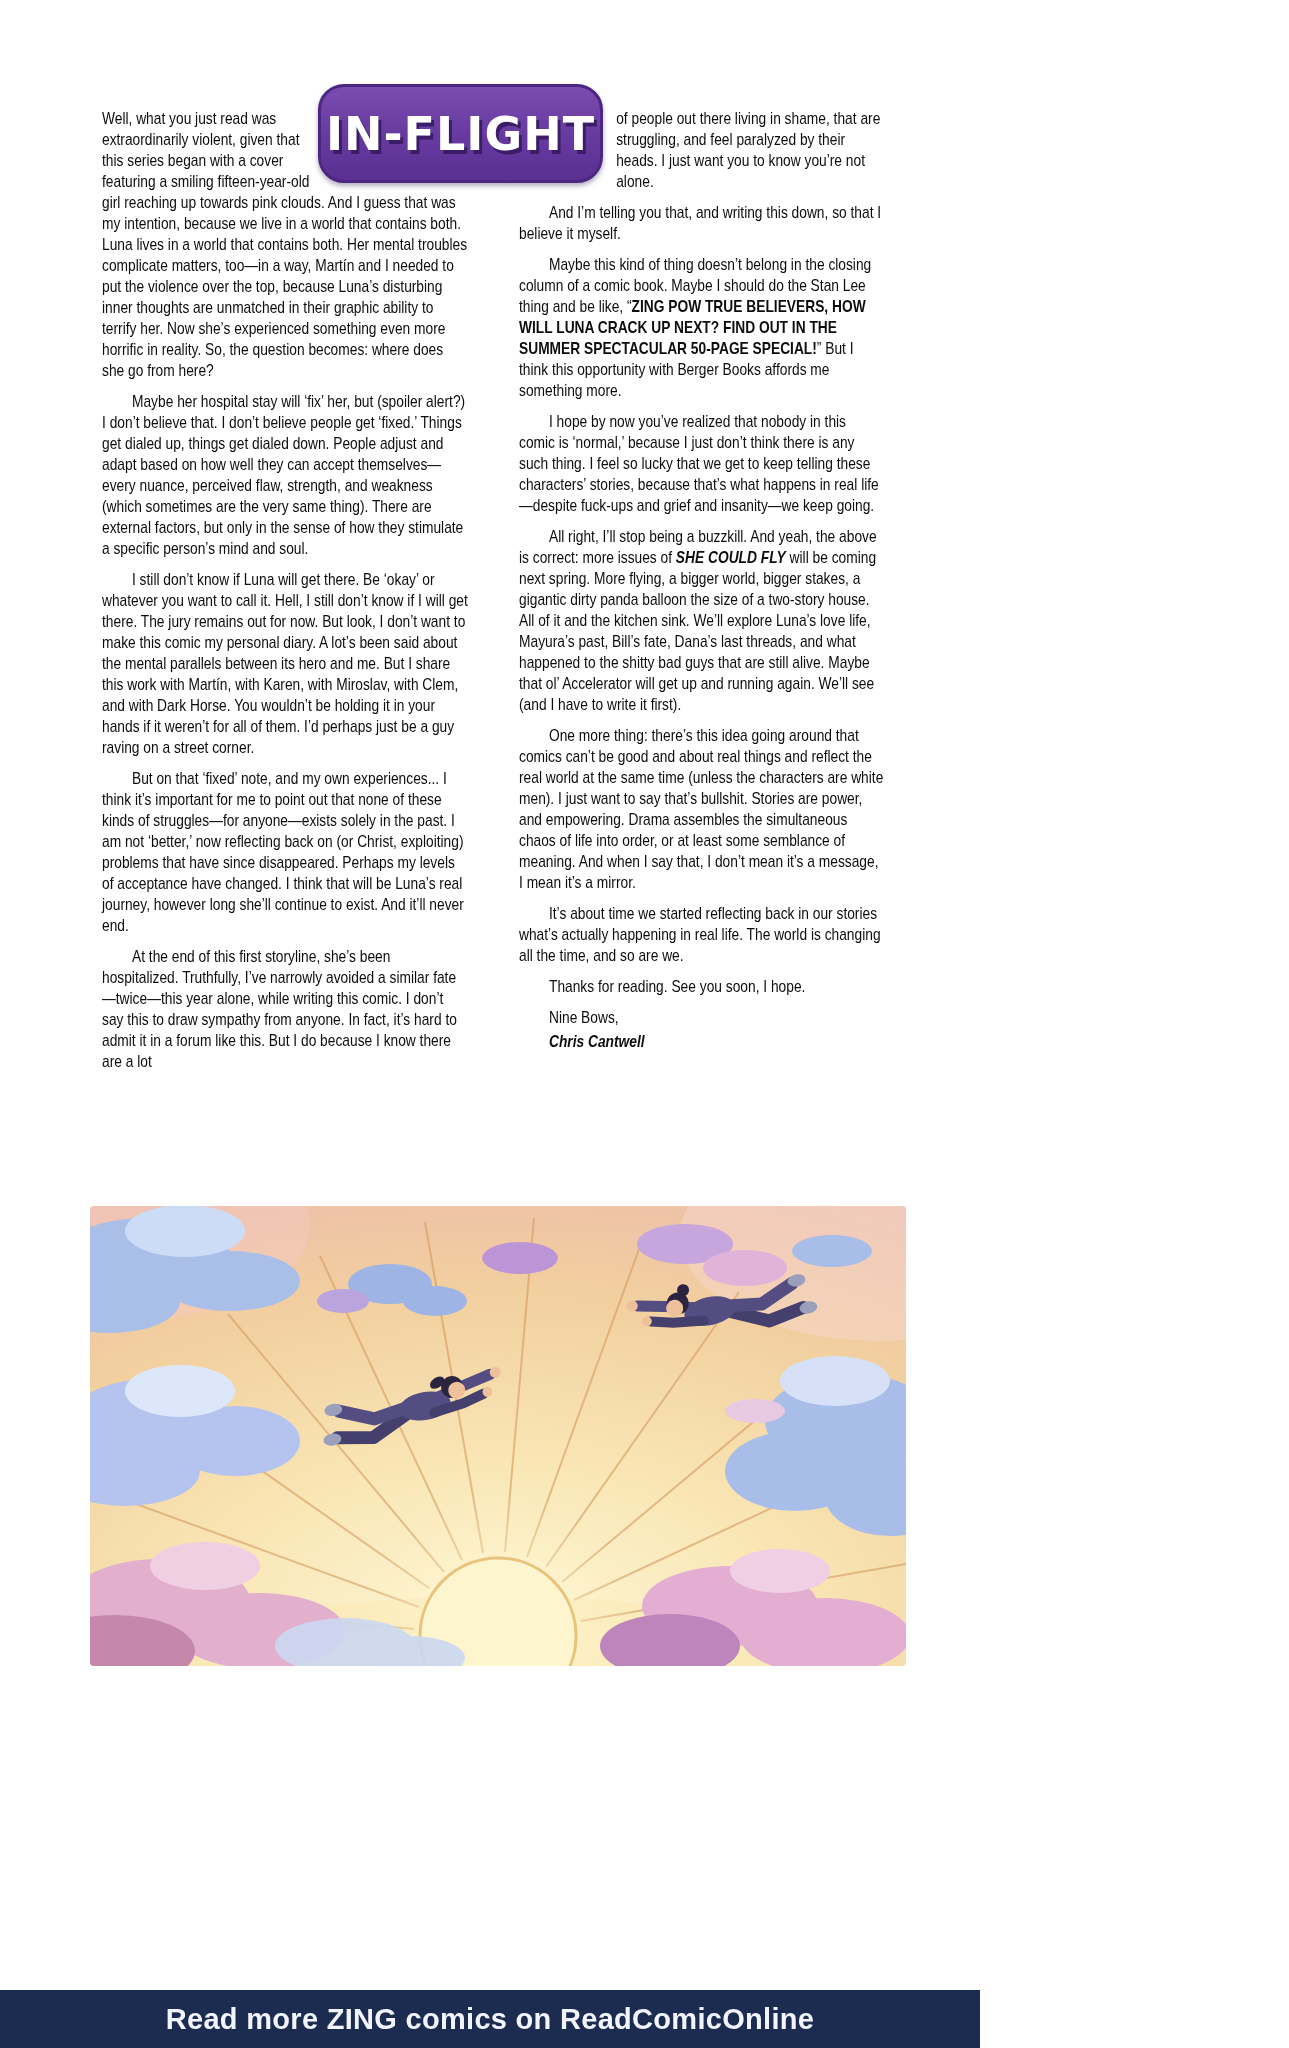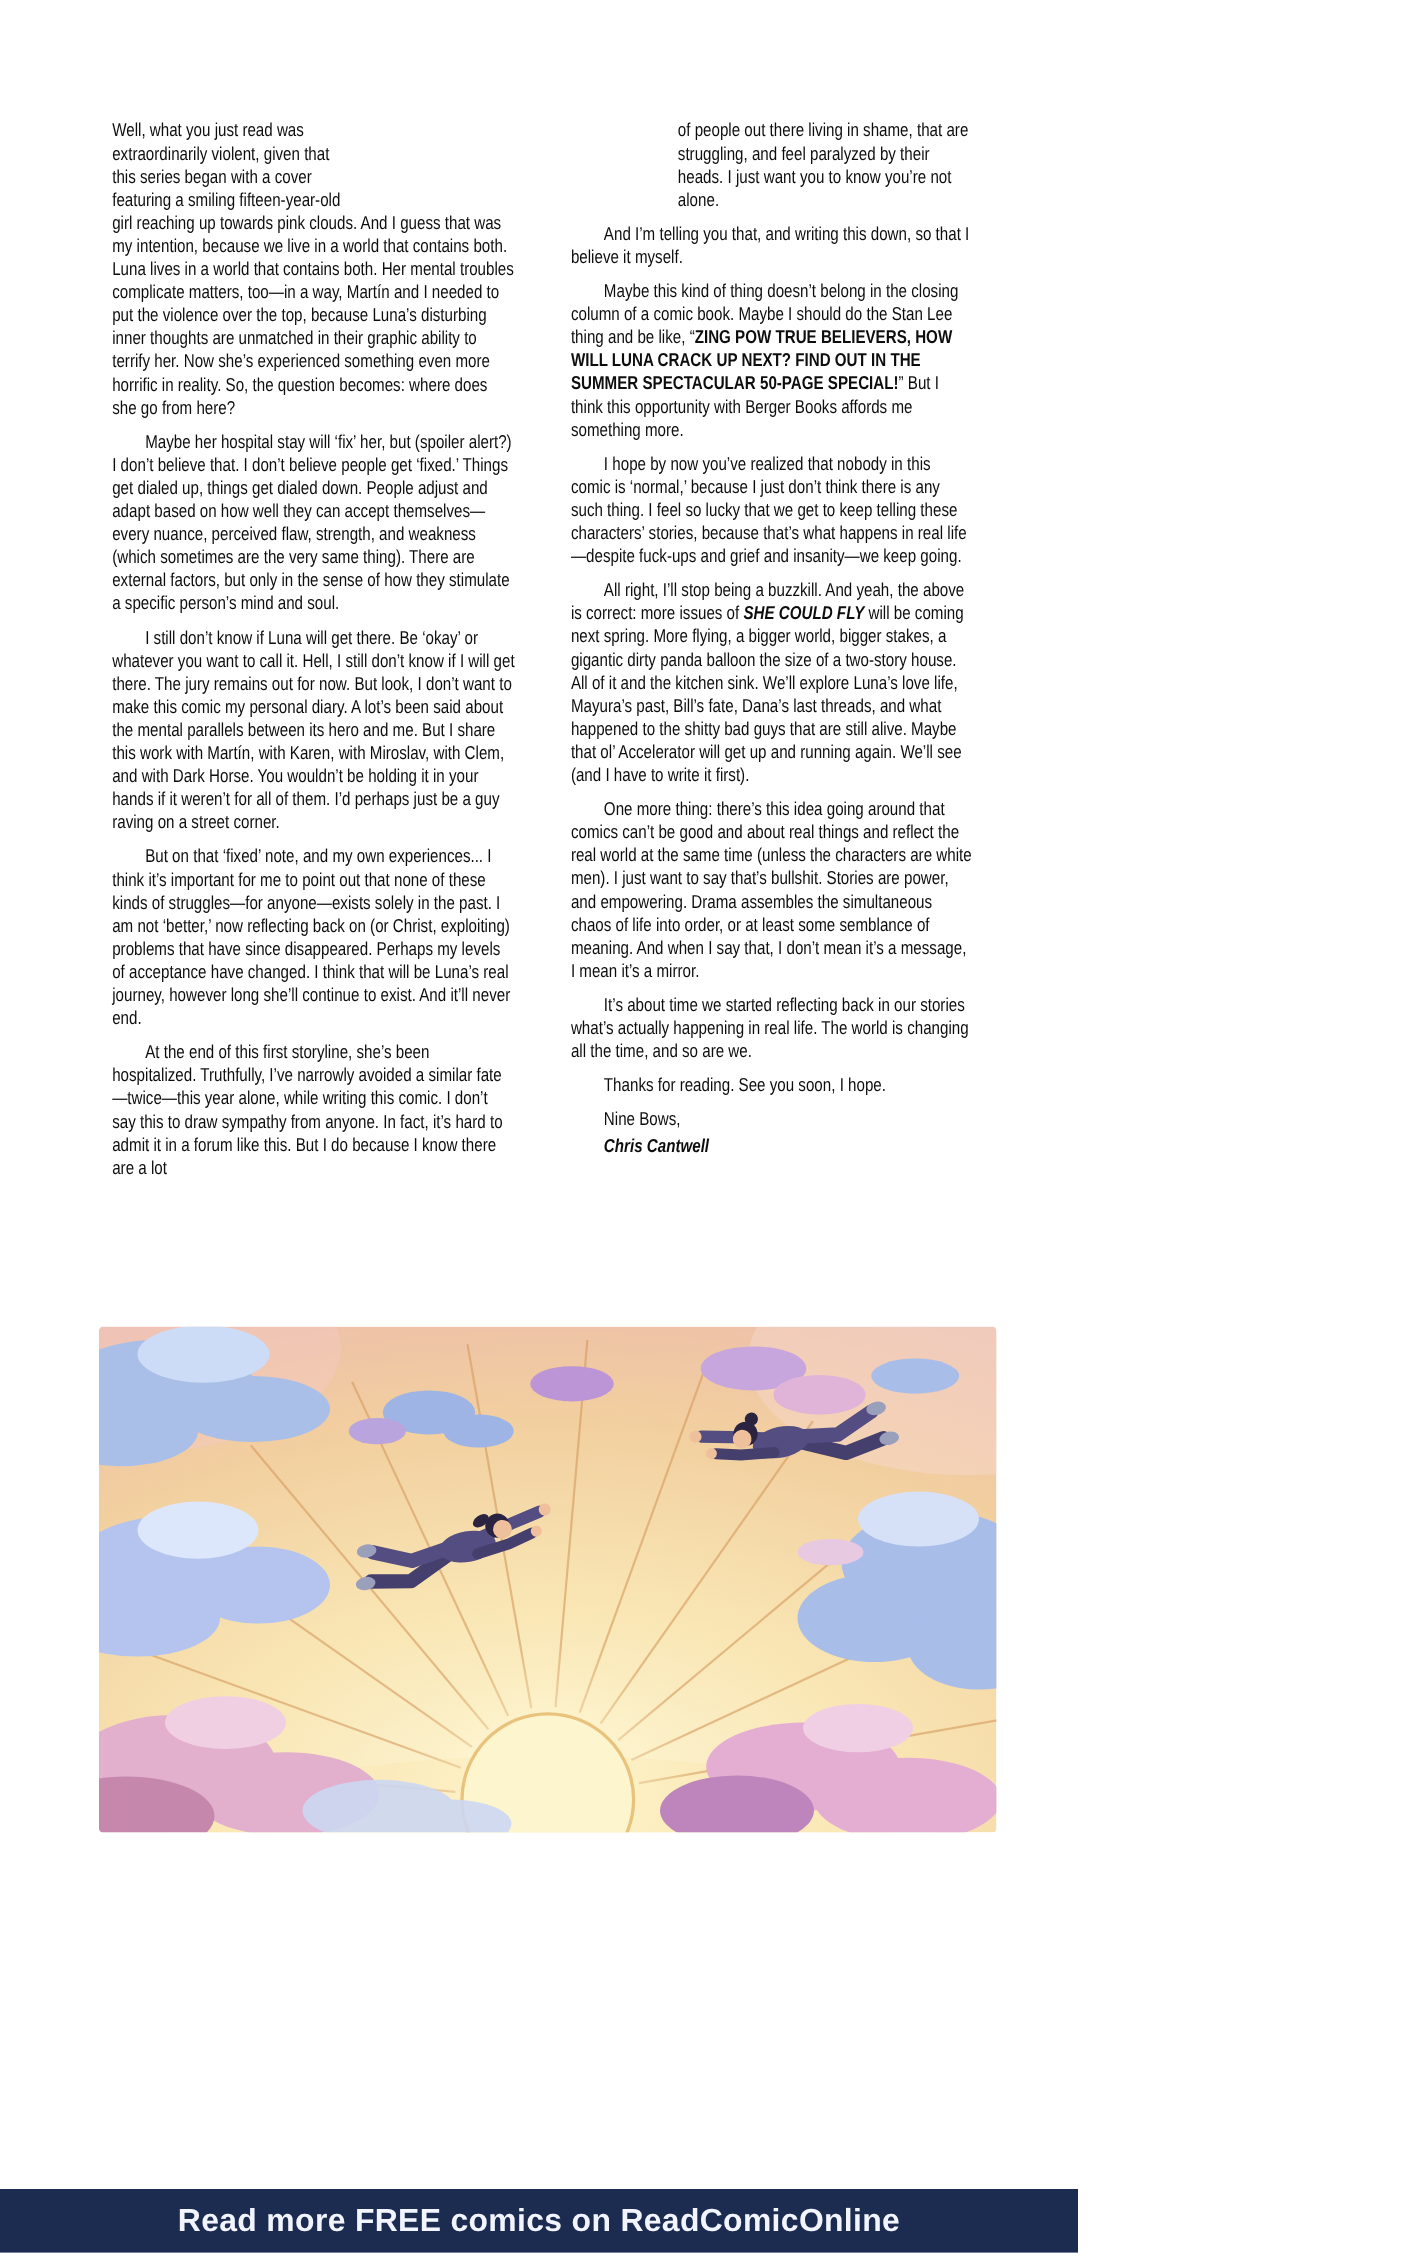--- a/index.html
+++ b/index.html
@@ -53,20 +53,23 @@
   }
   .footer-text{
     color:#f2f5ff;font-size:29px;font-weight:bold;letter-spacing:.3px;white-space:nowrap;
   }
 </style>
 </head>
 <body>
 
 <div class="page">
 
+  <div class="badge">
+    <span class="badge-text">IN-FLIGHT</span>
+  </div>
 
   <div class="col col-left" id="col-left">
     <div class="spacer-r"></div>
   <p class="para"><span class="seg">Well, what you just read was extraordinarily violent, given that this series began with a cover featuring a smiling fifteen-year-old girl reaching up towards pink clouds. And I guess that was my intention, because we live in a world that contains both. Luna lives in a world that contains both. Her mental troubles complicate matters, too—in a way, Martín and I needed to put the violence over the top, because Luna’s disturbing inner thoughts are unmatched in their graphic ability to terrify her. Now she’s experienced something even more horrific in reality. So, the question becomes: where does she go from here?</span></p>
       <p class="para indent"><span class="seg">Maybe her hospital stay will ‘fix’ her, but (spoiler alert?) I don’t believe that. I don’t believe people get ‘fixed.’ Things get dialed up, things get dialed down. People adjust and adapt based on how well they can accept themselves—every nuance, perceived flaw, strength, and weakness (which sometimes are the very same thing). There are external factors, but only in the sense of how they stimulate a specific person’s mind and soul.</span></p>
       <p class="para indent"><span class="seg">I still don’t know if Luna will get there. Be ‘okay’ or whatever you want to call it. Hell, I still don’t know if I will get there. The jury remains out for now. But look, I don’t want to make this comic my personal diary. A lot’s been said about the mental parallels between its hero and me. But I share this work with Martín, with Karen, with Miroslav, with Clem, and with Dark Horse. You wouldn’t be holding it in your hands if it weren’t for all of them. I’d perhaps just be a guy raving on a street corner.</span></p>
       <p class="para indent"><span class="seg">But on that ‘fixed’ note, and my own experiences... I think it’s important for me to point out that none of these kinds of struggles—for anyone—exists solely in the past. I am not ‘better,’ now reflecting back on (or Christ, exploiting) problems that have since disappeared. Perhaps my levels of acceptance have changed. I think that will be Luna’s real journey, however long she’ll continue to exist. And it’ll never end.</span></p>
       <p class="para indent"><span class="seg">At the end of this first storyline, she’s been hospitalized. Truthfully, I’ve narrowly avoided a similar fate—twice—this year alone, while writing this comic. I don’t say this to draw sympathy from anyone. In fact, it’s hard to admit it in a forum like this. But I do because I know there are a lot</span></p>
     </div>
 
@@ -195,16 +198,16 @@
         <path d="M 12 -6 L 44 -14 L 70 -20" stroke="#534d82" stroke-width="11" fill="none" stroke-linecap="round"></path>
         <circle cx="75" cy="-21" r="5.5" fill="#eec09c"></circle>
         <circle cx="30" cy="-14" r="11" fill="#2b2440"></circle>
         <circle cx="34" cy="-10" r="8.5" fill="#eec09c"></circle>
         <circle cx="22" cy="-26" r="6" fill="#2b2440"></circle>
       </g>
     </svg>
   </div>
 
   <div class="footer">
-    <span class="footer-text">Read more FREE comics on ReadComicOnline</span>
+    <span class="footer-text">Read more ZING comics on ReadComicOnline</span>
   </div>
 
 </div>
 
 </body></html>

